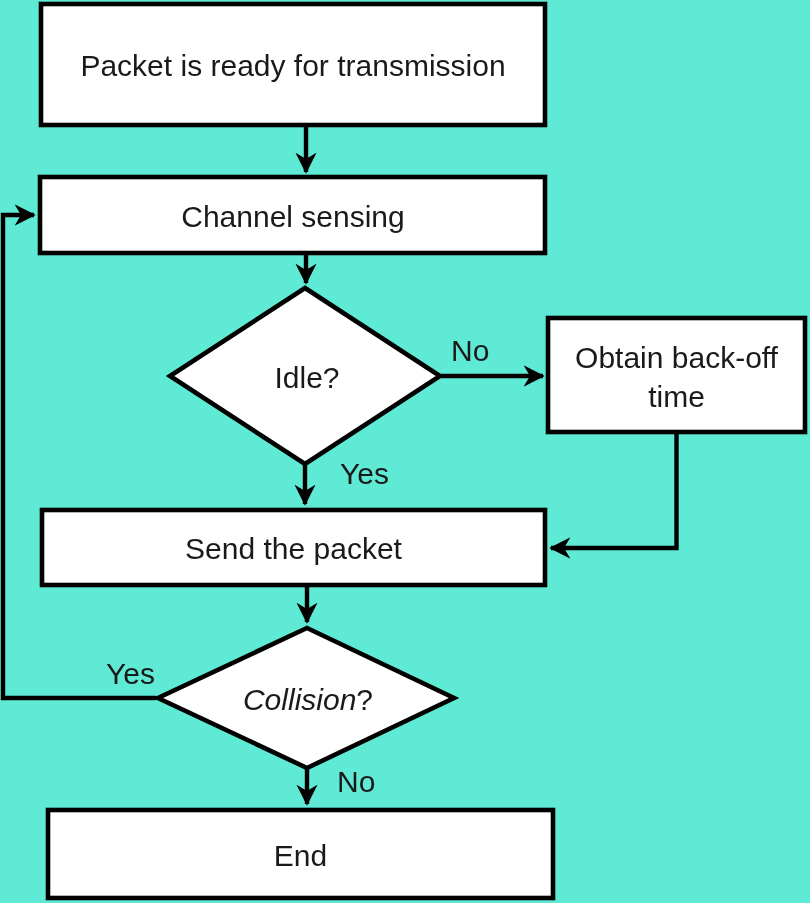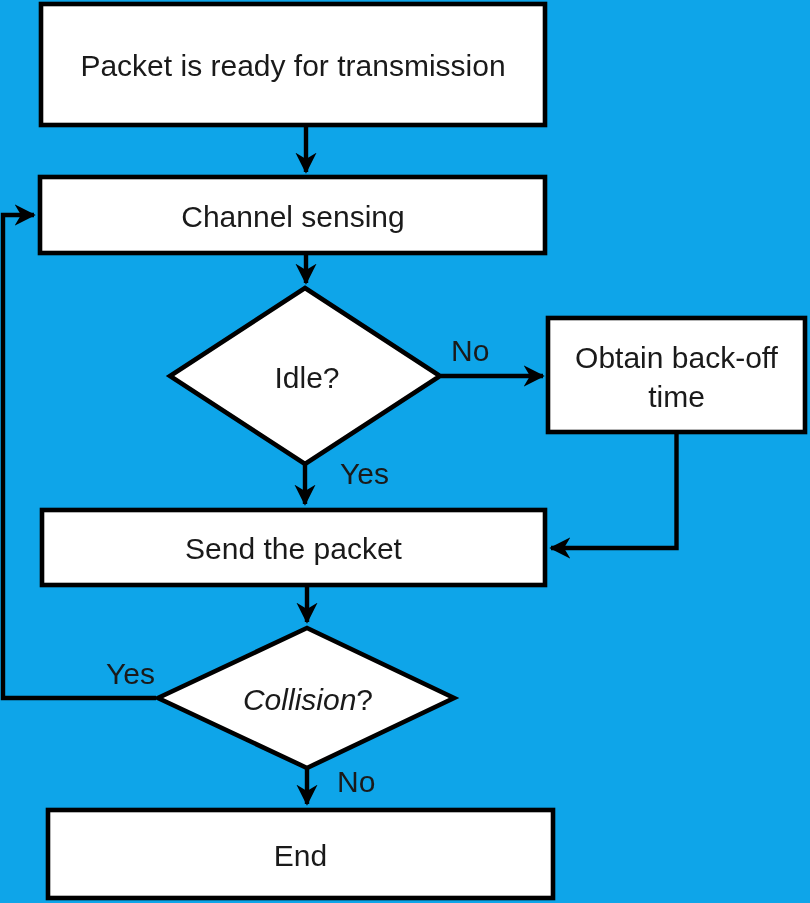--- a/index.html
+++ b/index.html
@@ -3,21 +3,21 @@
 <meta charset="utf-8">
 <style>
   html, body {
     margin: 0;
     padding: 0;
     background: #ffffff;
   }
   .canvas-wrap {
     width: 810px;
     height: 903px;
-    background: #0ea5e9;
+    background: #5eead4;
     overflow: hidden;
   }
   svg { display: block; }
   .node-shape {
     fill: #ffffff;
     stroke: #000000;
     stroke-width: 4.6;
   }
   .edge-line {
     fill: none;

